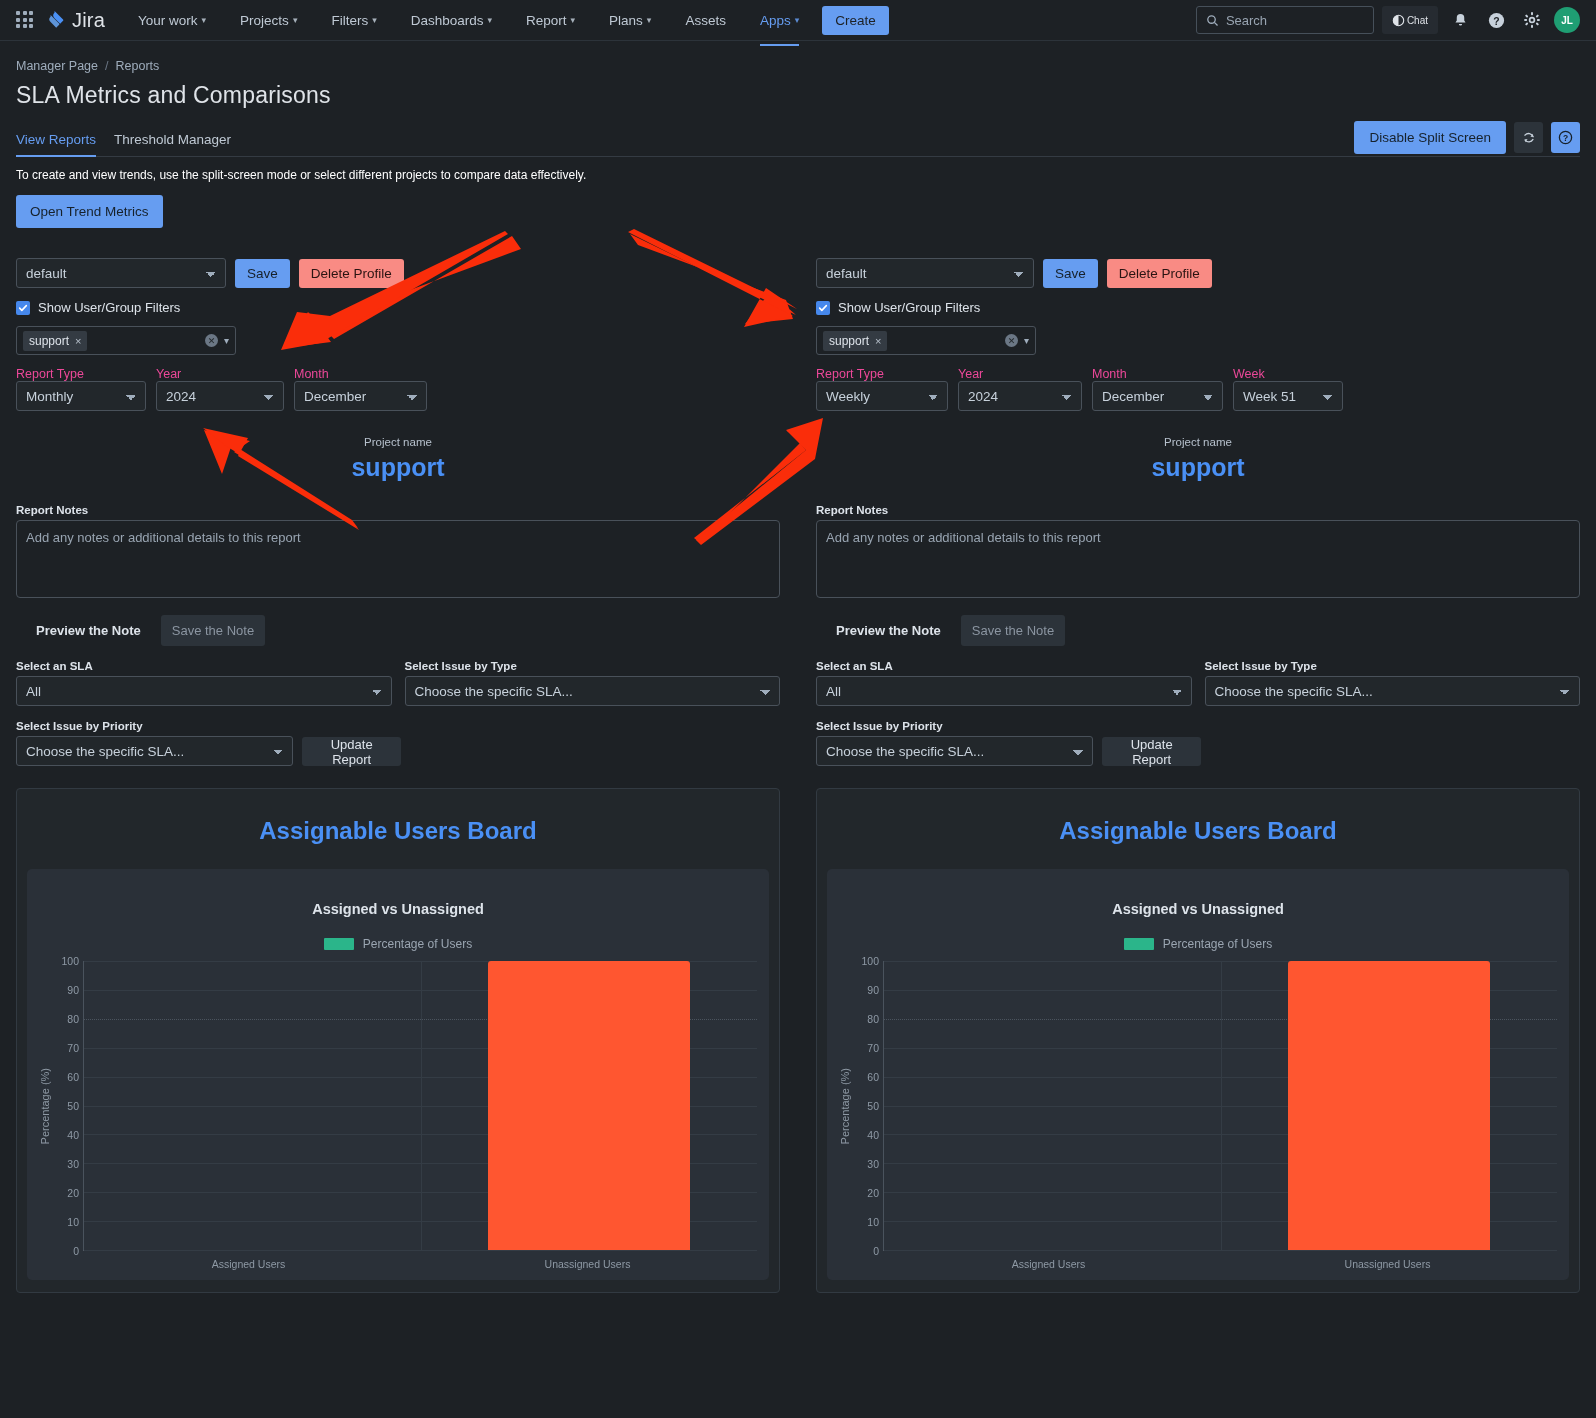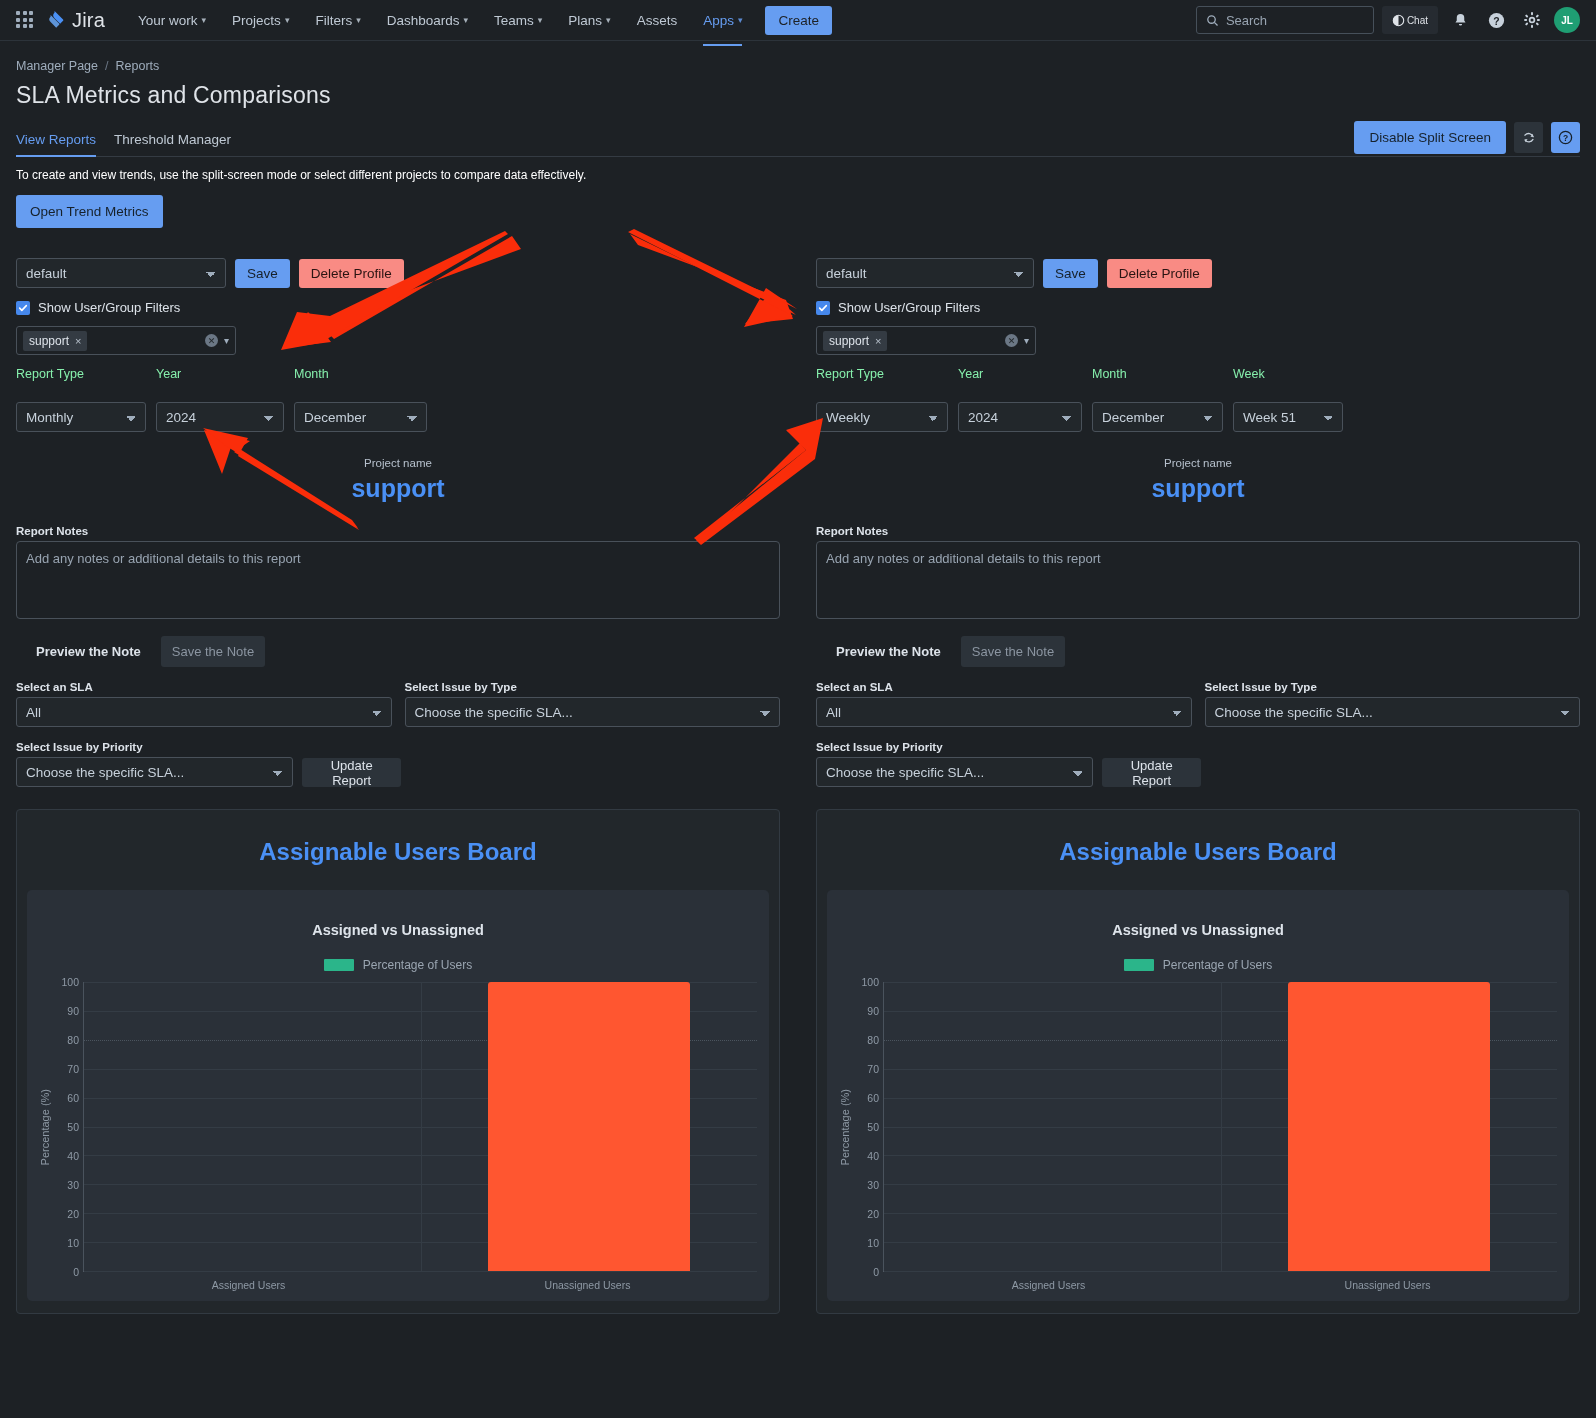--- a/index.html
+++ b/index.html
@@ -18,21 +18,21 @@
     border-bottom: 1px solid #2c333a;
     display: flex; align-items: center;
     padding: 0 10px;
     position: relative;
   }
   .apps-grid { width: 18px; height: 18px; display: grid; grid-template-columns: repeat(3,1fr); grid-gap: 2px; margin: 0 10px 0 6px; cursor: pointer; }
   .apps-grid i { width: 4px; height: 4px; background: #9fadbc; border-radius: 1px; display:block; }
   .jira-logo { display: flex; align-items: center; gap: 6px; margin-right: 24px; }
   .jira-mark { width: 22px; height: 22px; position: relative; }
   .jira-word { font-size: 20px; color: #dfe3e8; letter-spacing: 0.2px; font-weight: 400; }
-  .navitems { display: flex; align-items: center; gap: 8px; }
+  .navitems { display: flex; align-items: center; gap: 16px; }
   .navitem {
     font-size: 13.5px; color: #bfc9d4; padding: 6px 9px; border-radius: 3px;
     cursor: pointer; display: flex; align-items: center; gap: 4px; white-space: nowrap;
     position: relative;
   }
   .navitem.active { color: #669df1; }
   .navitem.active:after {
     content:""; position:absolute; left:9px; right:9px; bottom:-12px; height:2px; background:#669df1;
   }
   .caret { font-size: 9px; opacity: .85; }
@@ -111,21 +111,21 @@
   .tagfield {
     margin-top: 11px; width: 220px; height: 29px; border:1px solid #49515a; border-radius:3px;
     display:flex; align-items:center; padding: 0 6px; gap: 6px; background: transparent; cursor: text;
   }
   .tag { background:#343b43; border-radius:2px; font-size:12px; padding: 3px 6px; color:#dde3ea; display:flex; align-items:center; gap:6px; }
   .tag .x { cursor:pointer; font-size:11px; color:#b7c1cc; }
   .tagfield .clear { margin-left:auto; width:13px; height:13px; border-radius:50%; background:#6b7785; color:#22272b; font-size:9px; display:flex; align-items:center; justify-content:center; cursor:pointer; }
   .tagfield .carets { font-size:10px; color:#9fadbc; cursor:pointer; }
 
   .fieldgrid { display:flex; gap: 10px; margin-top: 12px; }
-  .field label { display:block; font-size: 12.5px; color:#86efac; margin-bottom: 21px; }
+  .field label { display:block; font-size: 12.5px; color:#ec4899; margin-bottom: 0; }
 
   .projname { text-align:center; margin-top: 25px; }
   .projname .lbl { font-size: 11.5px; color:#b6c0cc; }
   .projname .val { font-size: 25px; color:#4a90f5; font-weight: 700; margin-top: 5px; }
 
   .notes-label { font-size: 11.5px; color:#dde3ea; font-weight:700; margin-top: 22px; margin-bottom: 4px; }
   textarea.notes {
     width: 100%; height: 78px; background: transparent; border:1px solid #49515a; border-radius:4px;
     color:#c7d1db; font-size:13px; padding: 9px; font-family: inherit; resize:none;
   }
@@ -206,21 +206,21 @@
     </div>
     <div class="navitem">
       <span>Filters</span>
         <span class="caret">▾</span>
     </div>
     <div class="navitem">
       <span>Dashboards</span>
         <span class="caret">▾</span>
     </div>
     <div class="navitem">
-      <span>Teams</span>
+      <span>Report</span>
         <span class="caret">▾</span>
     </div>
     <div class="navitem">
       <span>Plans</span>
         <span class="caret">▾</span>
     </div>
     <div class="navitem">
       <span>Assets</span>
     </div>
     <div class="navitem active">

